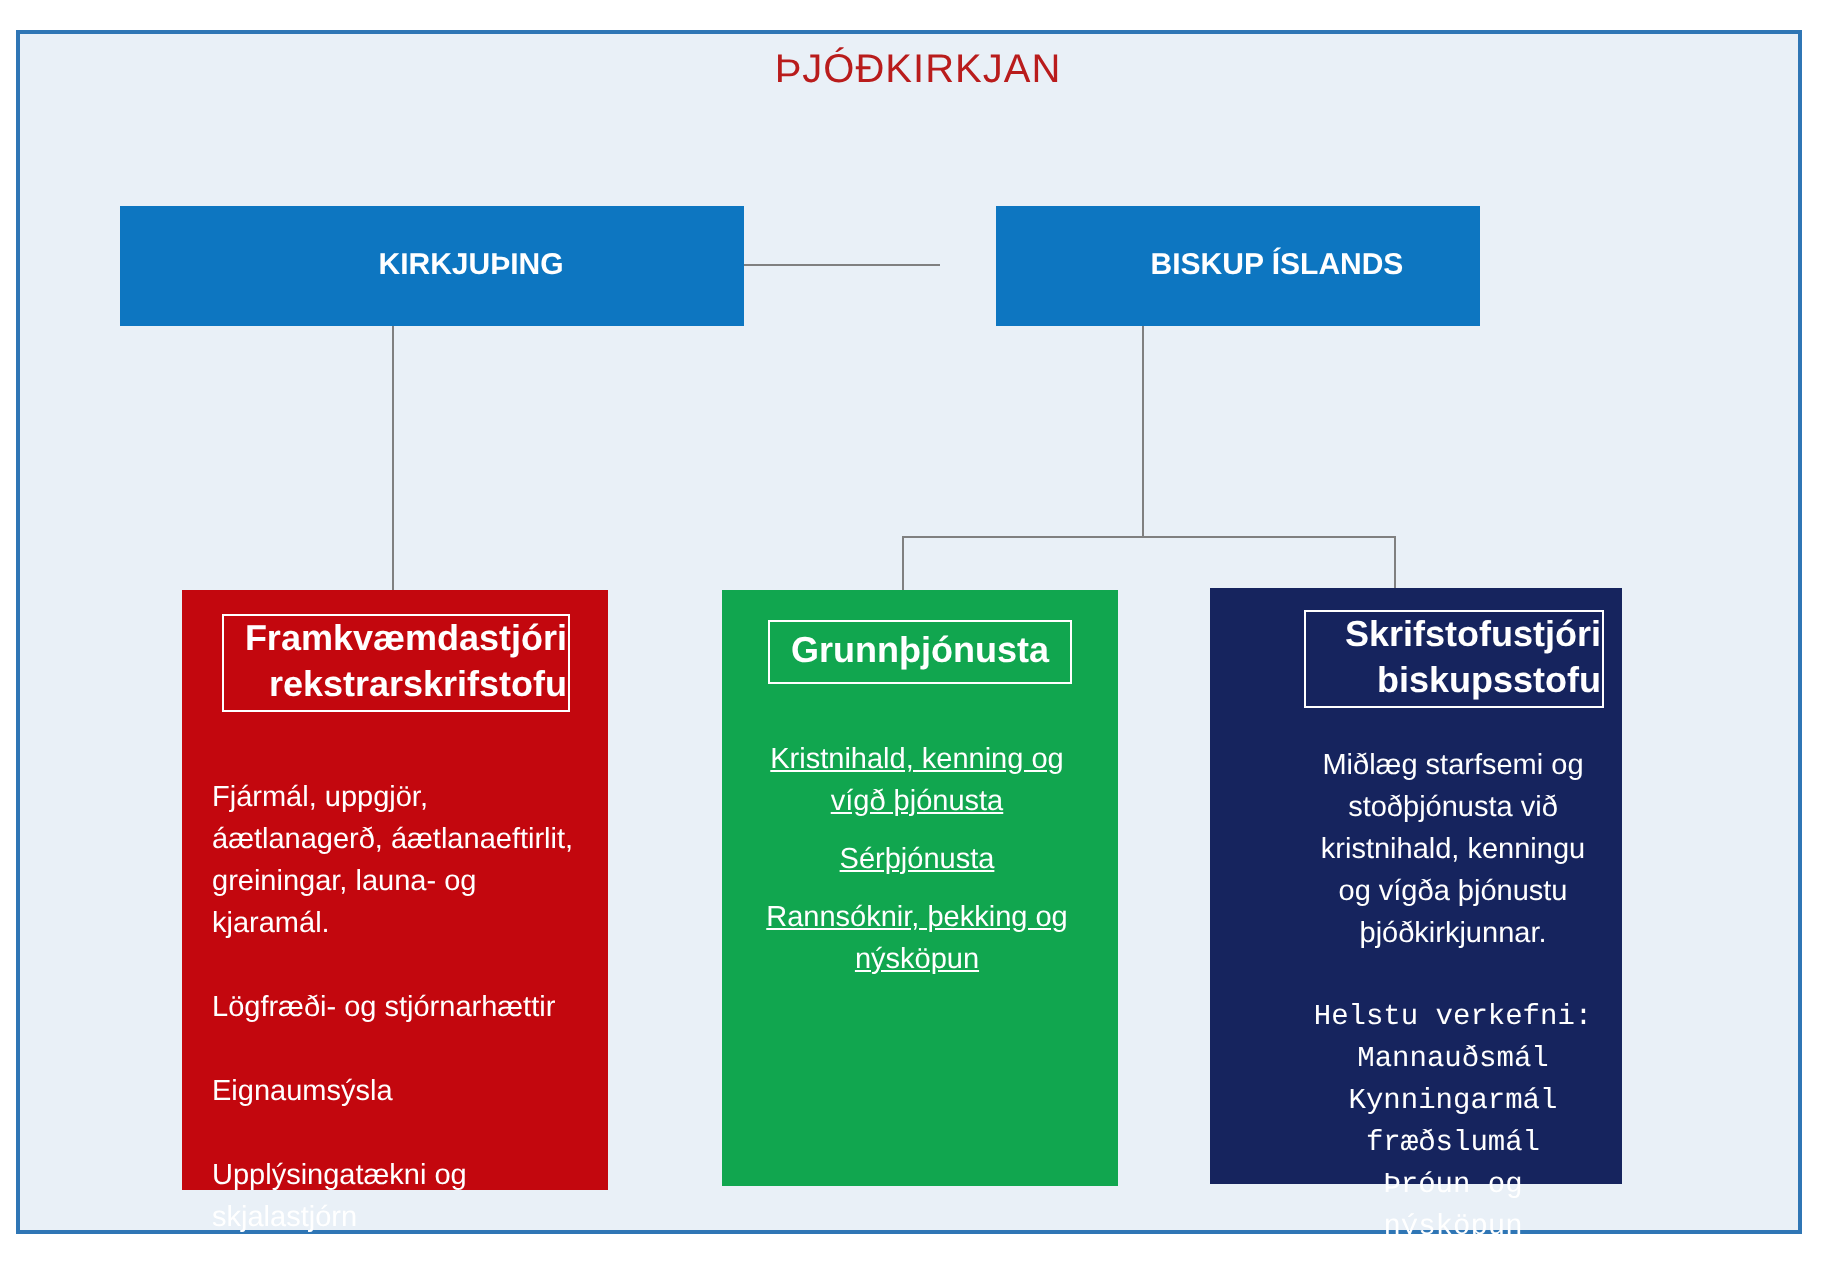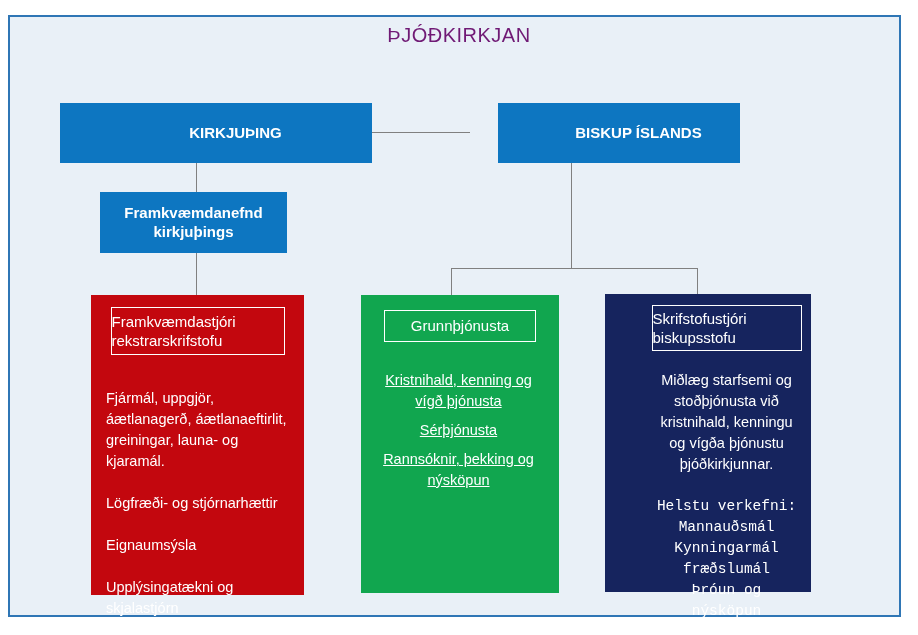--- a/index.html
+++ b/index.html
@@ -13,42 +13,42 @@
   .page{position:absolute;left:0;top:0;width:918px;height:635px;}
   .frame{
     position:absolute;left:8px;top:15px;width:889px;height:598px;
     border:2px solid var(--frame);
     background:var(--canvas);
     box-sizing:content-box;
   }
   .diagram-title{
     position:absolute;left:0;top:24px;width:918px;
     text-align:center;
-    font-size:20px;letter-spacing:.5px;color:#701a75;font-weight:500;
+    font-size:20px;letter-spacing:.5px;color:#b91c1c;font-weight:500;
   }
   .connector{position:absolute;background:var(--line);}
   .node{
     position:absolute;background:var(--blue);color:#ffffff;
     display:flex;align-items:center;justify-content:center;text-align:center;
     font-weight:bold;font-size:15px;line-height:1.25;padding-left:39px;
   }
   .node-kirkjuthing{left:60px;top:103px;width:273px;height:60px;}
   .node-biskup{left:498px;top:103px;width:203px;height:60px;}
   .node-nefnd{left:100px;top:192px;width:187px;height:61px;padding:0 18px;box-sizing:border-box;}
   .dept{
     position:absolute;color:#ffffff;box-sizing:border-box;
   }
   .dept-red{left:91px;top:295px;width:213px;height:300px;background:var(--red);}
   .dept-green{left:361px;top:295px;width:198px;height:298px;background:var(--green);}
   .dept-navy{left:605px;top:294px;width:206px;height:298px;background:var(--navy);padding-left:37px;}
   .dept-titlebox{
     border:1.5px solid #ffffff;
     margin:0 auto;
-    display:flex;align-items:center;justify-content:center;text-align:left;
-    font-weight:normal;font-size:15px;line-height:1.3;
+    display:flex;align-items:center;justify-content:center;text-align:right;
+    font-weight:bold;font-size:18px;line-height:1.3;
   }
   .dept-red .dept-titlebox{margin-top:12px;width:172px;min-height:46px;}
   .dept-green .dept-titlebox{margin-top:15px;width:150px;min-height:30px;}
   .dept-navy .dept-titlebox{margin-top:11px;width:148px;min-height:44px;}
   .dept-body{font-size:14.5px;line-height:21px;}
   .dept-red .dept-body{padding:33px 14px 0 15px;text-align:left;}
   .dept-red .dept-body p{margin:0 0 21px 0;}
   .dept-green .dept-body{padding:28px 12px 0 9px;text-align:center;text-decoration:underline;}
   .dept-green .dept-body p{margin:0 0 8px 0;}
   .dept-navy .dept-body{padding:19px 12px 0 12px;text-align:center;}
@@ -71,23 +71,20 @@
   <div class="connector" style="left:451px;top:268px;width:1px;height:27px;"></div>
   <div class="connector" style="left:697px;top:268px;width:1px;height:27px;"></div>
 
   <div class="node node-kirkjuthing">
     <span>KIRKJUÞING</span>
   </div>
   <div class="node node-biskup">
     <span>BISKUP ÍSLANDS</span>
   </div>
 
-  <div class="node node-nefnd">
-    <span>Framkvæmdanefnd kirkjuþings</span>
-  </div>
 
   <div class="dept dept-red">
     <div class="dept-titlebox">Framkvæmdastjóri rekstrarskrifstofu</div>
     <div class="dept-body">
       <p>Fjármál, uppgjör, áætlanagerð, áætlanaeftirlit, greiningar, launa- og kjaramál.</p>
       <p>Lögfræði- og stjórnarhættir</p>
       <p>Eignaumsýsla</p>
       <p>Upplýsingatækni og skjalastjórn</p>
     </div>
   </div>

